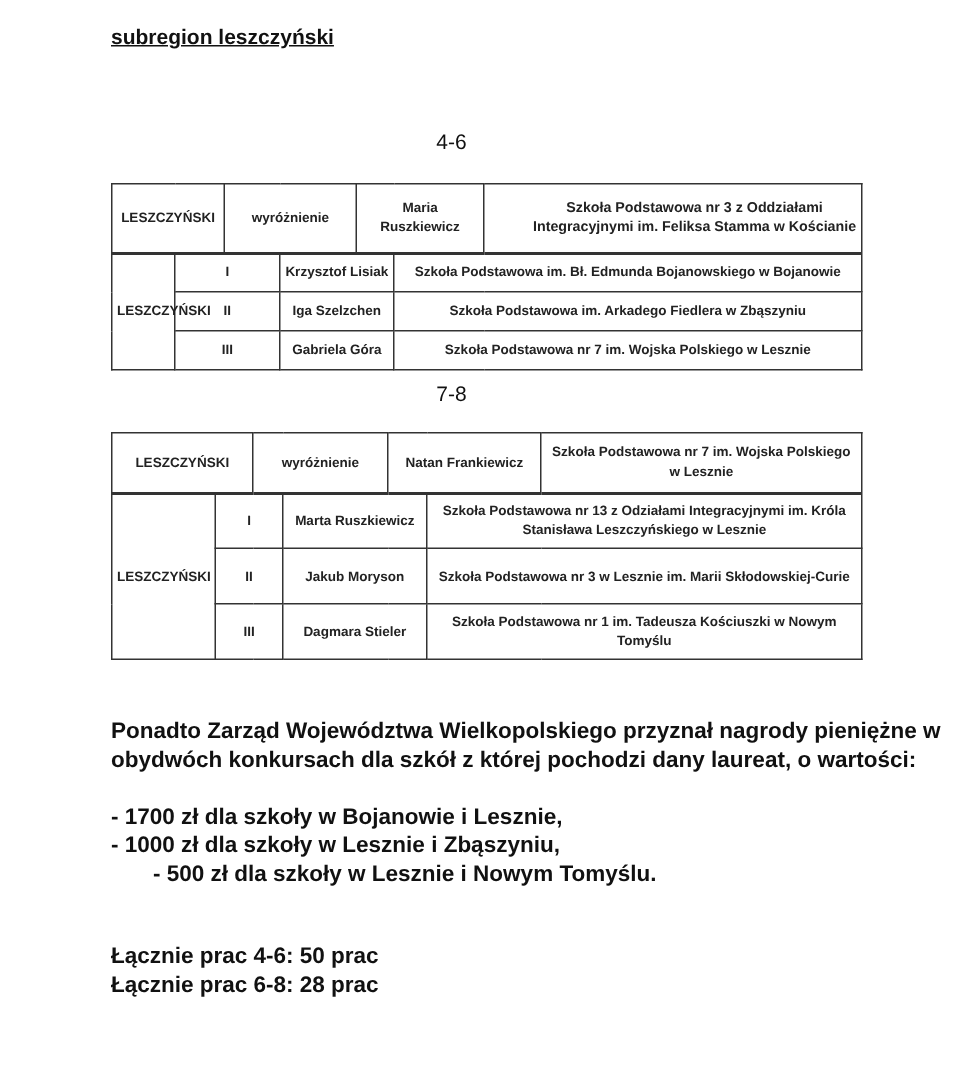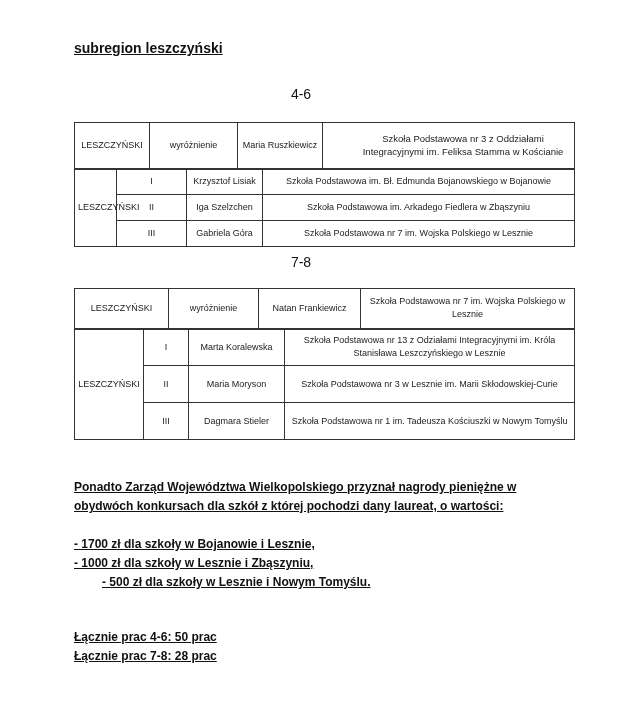--- a/index.html
+++ b/index.html
@@ -1,39 +1,39 @@
 <!DOCTYPE html>
 <html><head>
 <meta charset="utf-8">
 <style>
   html, body { margin: 0; padding: 0; background: #ffffff; }
   body {
     width: 640px; height: 711px; position: relative; overflow: hidden;
     font-family: "Liberation Sans", "DejaVu Sans", sans-serif; color: #111;
   }
   .heading {
-    position: absolute; left: 74px; top: 40px;
+    position: absolute; left: 74px; top: 16px;
     font-size: 14px; font-weight: bold; text-decoration: underline;
   }
   .section-label {
     position: absolute; left: 0; width: 602px; text-align: center;
     font-size: 14px;
   }
   table.grid {
     position: absolute; border-collapse: collapse; table-layout: fixed;
-    font-size: 9px; color: #222;
+    font-size: 9px; color: #222; font-weight: bold;
   }
   table.grid td {
     border: 1px solid #333; text-align: center; vertical-align: middle;
     padding: 0 3px; line-height: 13px;
   }
   table.grid tr.head td { border-bottom: 2px solid #333; }
   .para {
-    position: absolute; left: 74px; font-size: 12px; font-weight: bold;
-    text-decoration: underline; line-height: 19px; white-space: nowrap;
+    position: absolute; left: 74px; font-size: 15px; font-weight: bold;
+    line-height: 19px; white-space: nowrap;
   }
 </style>
 </head>
 <body>
 
 <div class="heading">subregion leszczyński</div>
 
 <div class="section-label" style="top:86px;">4-6</div>
 
 <table class="grid" style="left:74px; top:122px; width:500px;">
@@ -87,37 +87,37 @@
   <tbody>
       <tr class="head" style="height:40px;">
     <td colspan="2">LESZCZYŃSKI</td>
     <td colspan="2">wyróżnienie</td>
     <td colspan="2">Natan Frankiewicz</td>
     <td>Szkoła Podstawowa nr 7 im. Wojska Polskiego w Lesznie</td>
   </tr>
   <tr style="height:37px;">
     <td rowspan="3">LESZCZYŃSKI</td>
     <td colspan="2">I</td>
-    <td colspan="2">Marta Koralewska</td>
+    <td colspan="2">Marta Ruszkiewicz</td>
     <td colspan="2">Szkoła Podstawowa nr 13 z Odziałami Integracyjnymi im. Króla Stanisława Leszczyńskiego w Lesznie</td>
   </tr>
   <tr style="height:37px;">
     <td colspan="2">II</td>
-    <td colspan="2">Maria Moryson</td>
+    <td colspan="2">Jakub Moryson</td>
     <td colspan="2">Szkoła Podstawowa nr 3 w Lesznie im. Marii Skłodowskiej-Curie</td>
   </tr>
   <tr style="height:37px;">
     <td colspan="2">III</td>
     <td colspan="2">Dagmara Stieler</td>
     <td colspan="2">Szkoła Podstawowa nr 1 im. Tadeusza Kościuszki w Nowym Tomyślu</td>
   </tr>
 </tbody>
   </table>
 
 <div class="para" style="top:478px;">Ponadto Zarząd Województwa Wielkopolskiego przyznał nagrody pieniężne w</div>
 <div class="para" style="top:497px;text-align:right;">obydwóch konkursach dla szkół z której pochodzi dany laureat, o wartości:</div>
 
 <div class="para" style="top:535px;">- 1700 zł dla szkoły w Bojanowie i Lesznie,</div>
 <div class="para" style="top:554px;">- 1000 zł dla szkoły w Lesznie i Zbąszyniu,</div>
 <div class="para" style="top:573px;margin-left:28px;">- 500 zł dla szkoły w Lesznie i Nowym Tomyślu.</div>
 
 <div class="para" style="top:628px;">Łącznie prac 4-6: 50 prac</div>
-<div class="para" style="top:647px;">Łącznie prac 7-8: 28 prac</div>
+<div class="para" style="top:647px;">Łącznie prac 6-8: 28 prac</div>
 
 </body></html>

